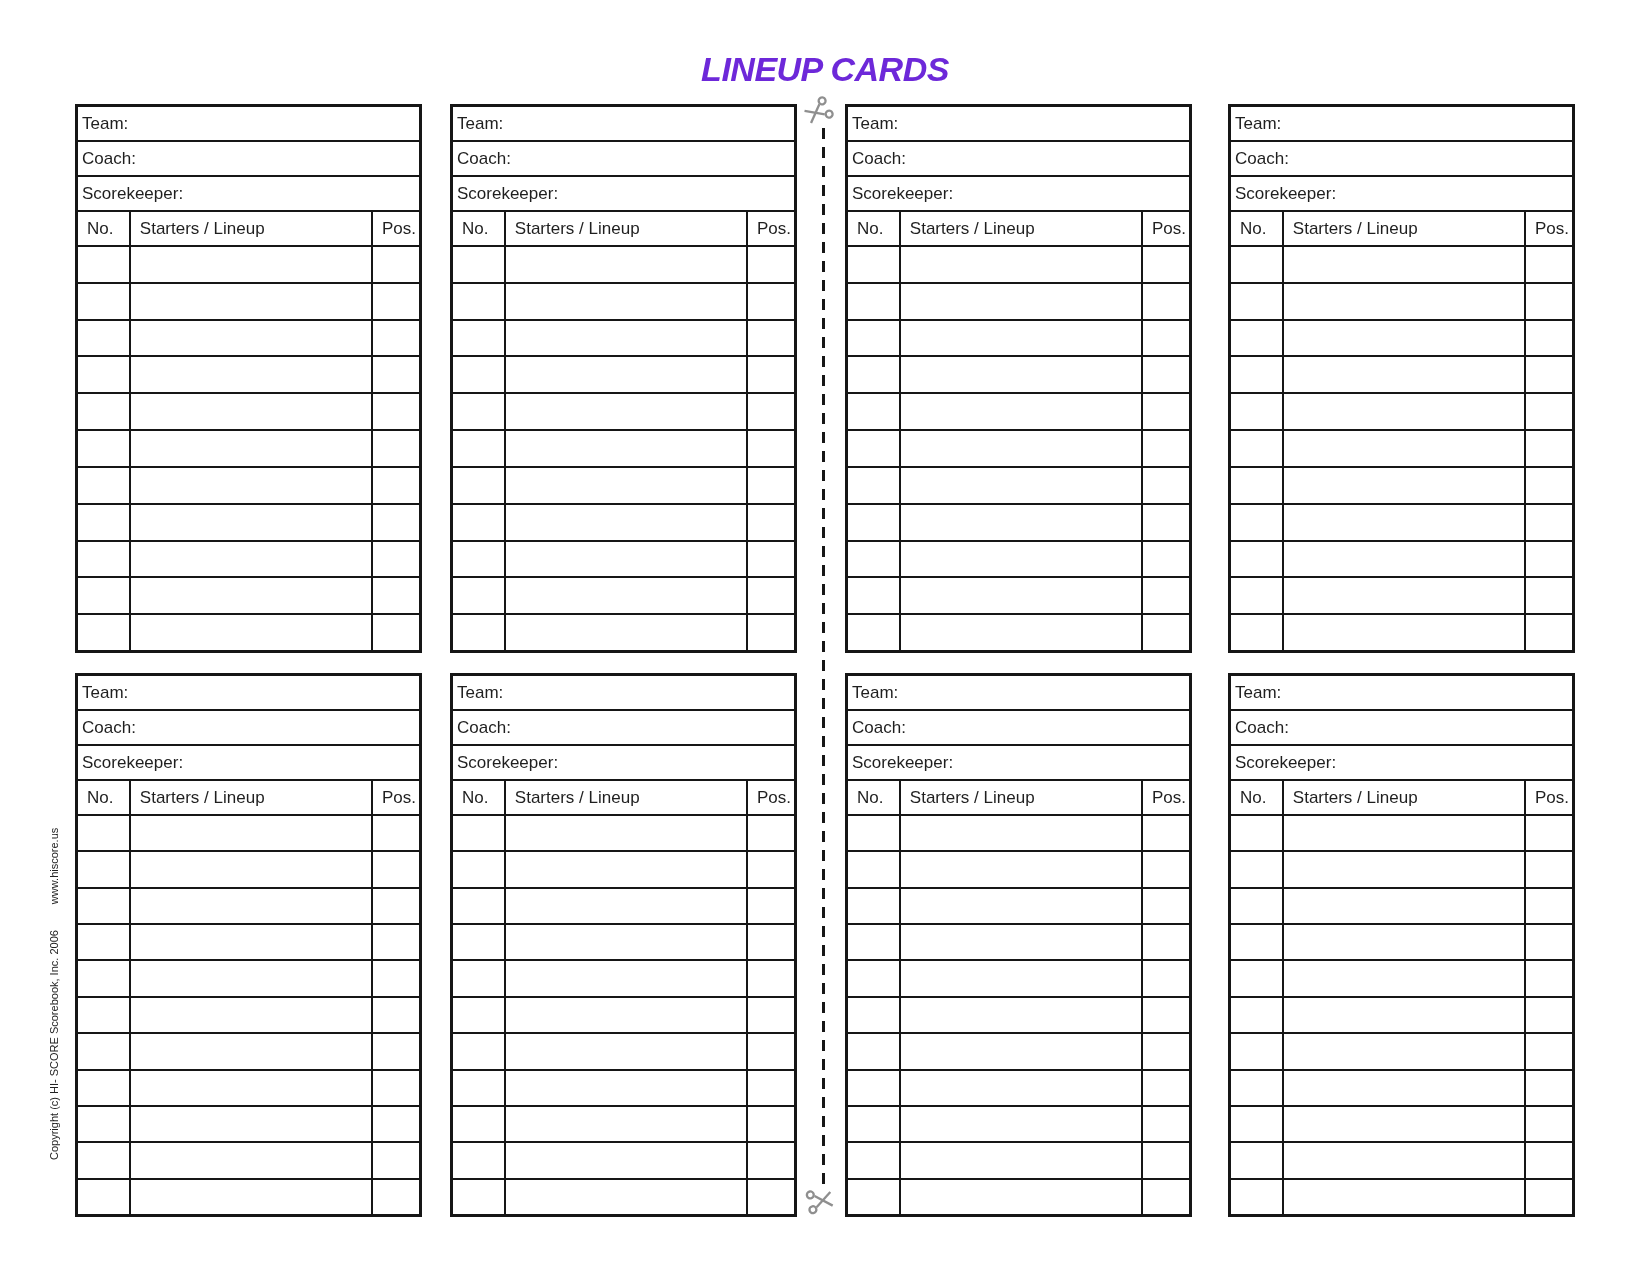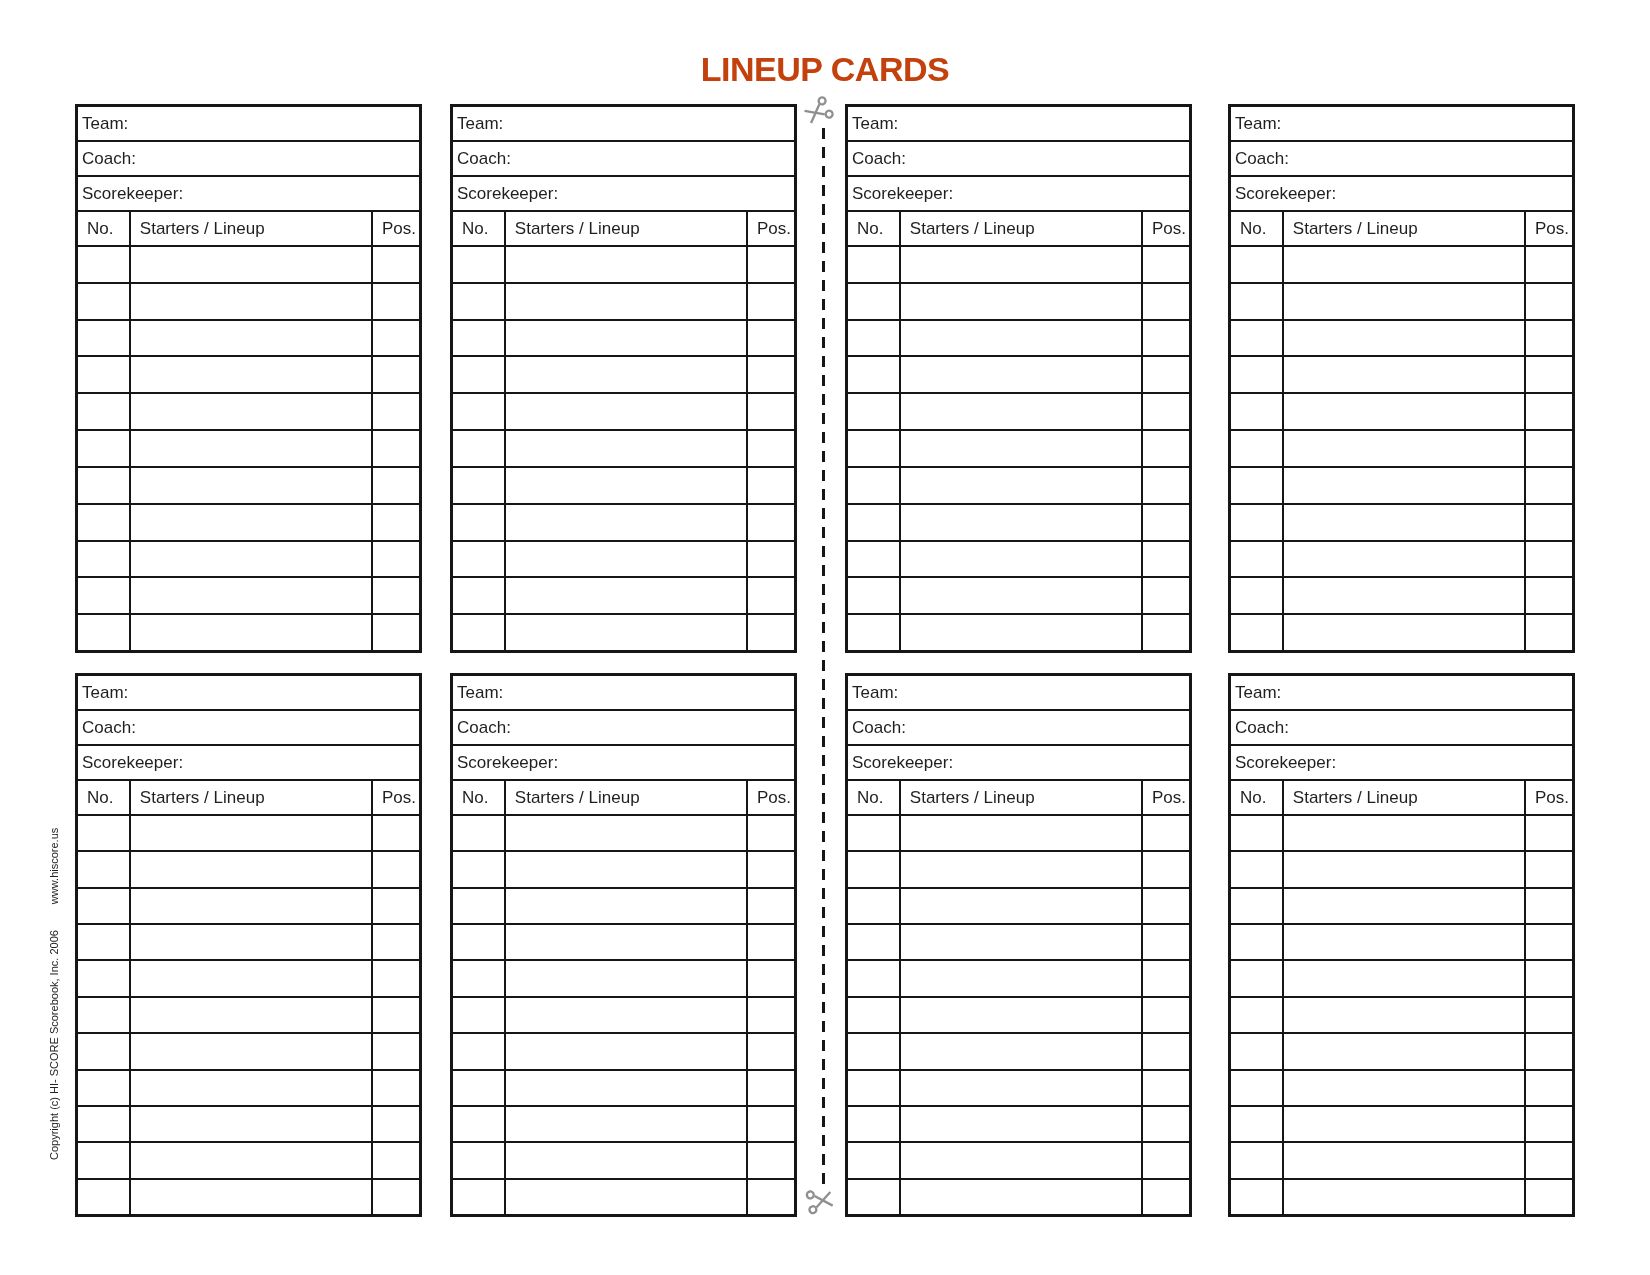--- a/index.html
+++ b/index.html
@@ -11,21 +11,22 @@
     position:relative;
     overflow:hidden;
   }
   .sheet{position:absolute;inset:0;background:#ffffff;}
 
   .page-title{
     position:absolute;top:50px;left:0;right:0;
     text-align:center;
     font-size:34px;font-weight:bold;
     letter-spacing:-0.5px;
-    color:#c2410c;
+    color:#6d28d9;
+    font-style:italic;
   }
 
   
   .card{
     position:absolute;
     width:347px;
     box-sizing:border-box;
     border:3px solid #161616;
     background:#fff;
     display:flex;flex-direction:column;

